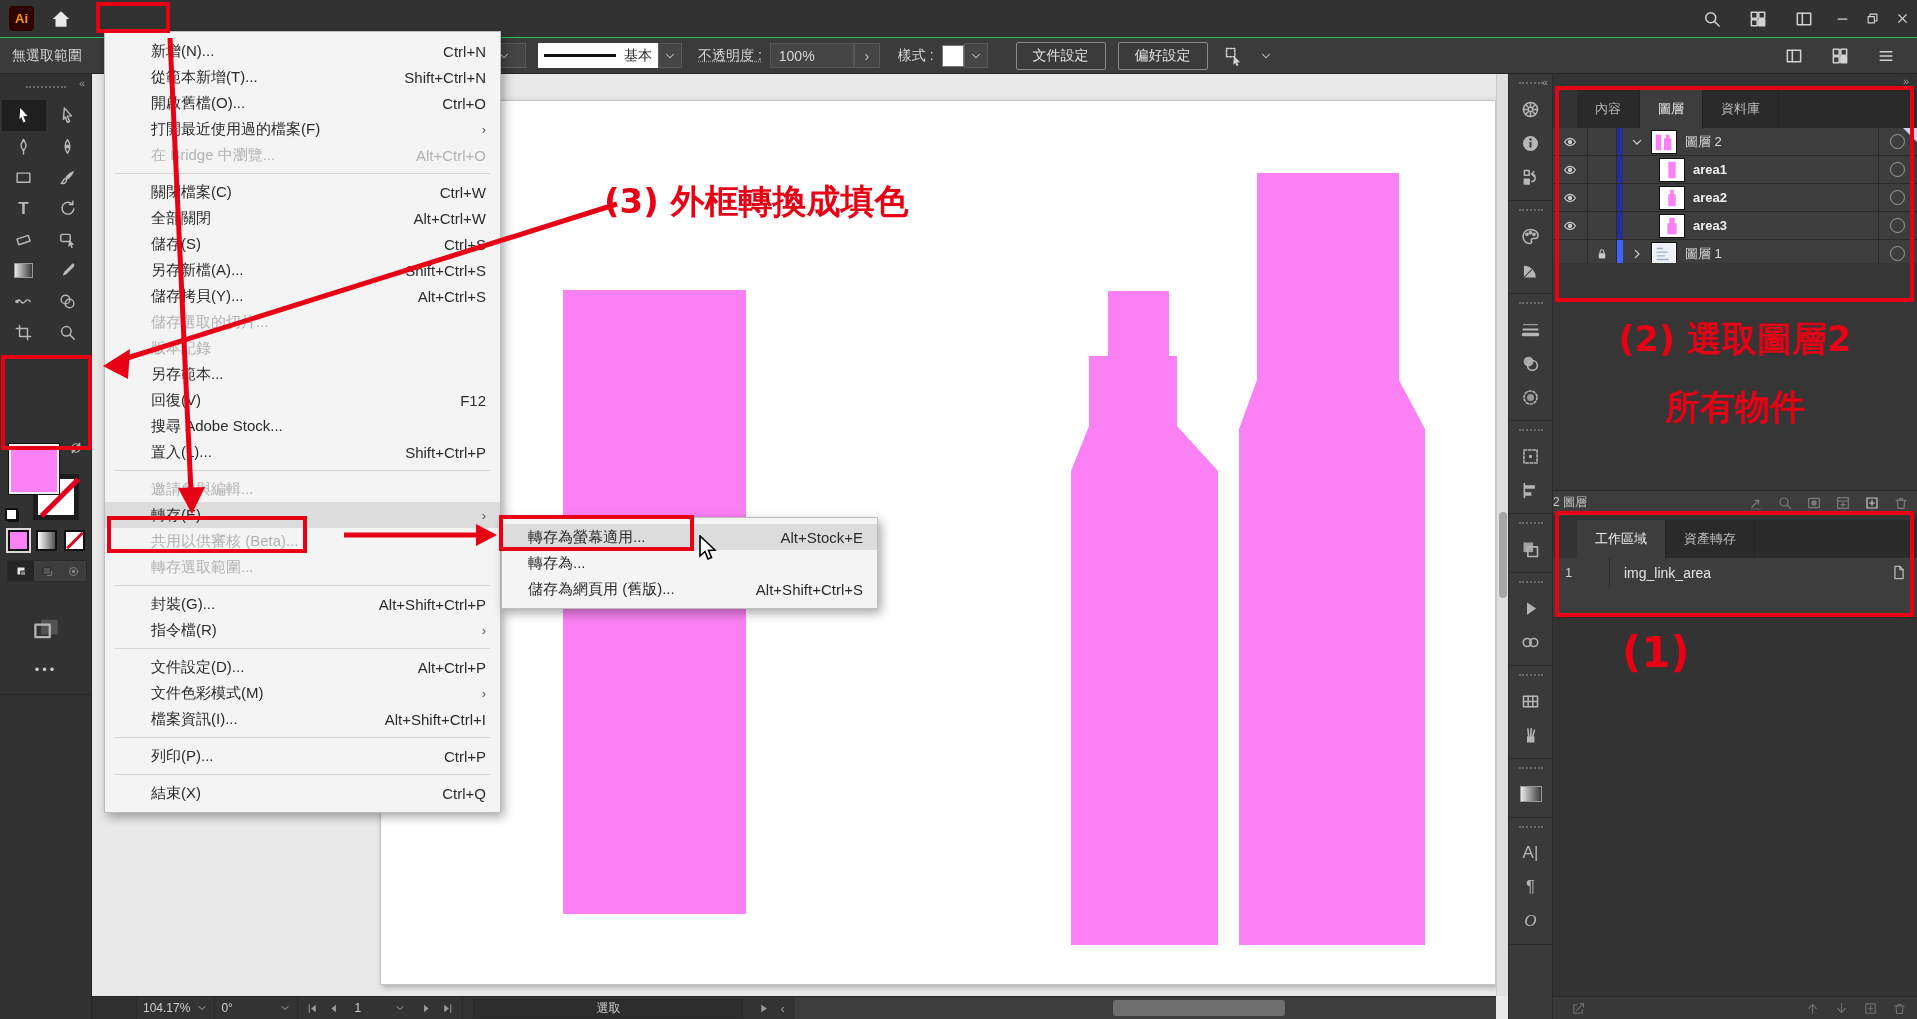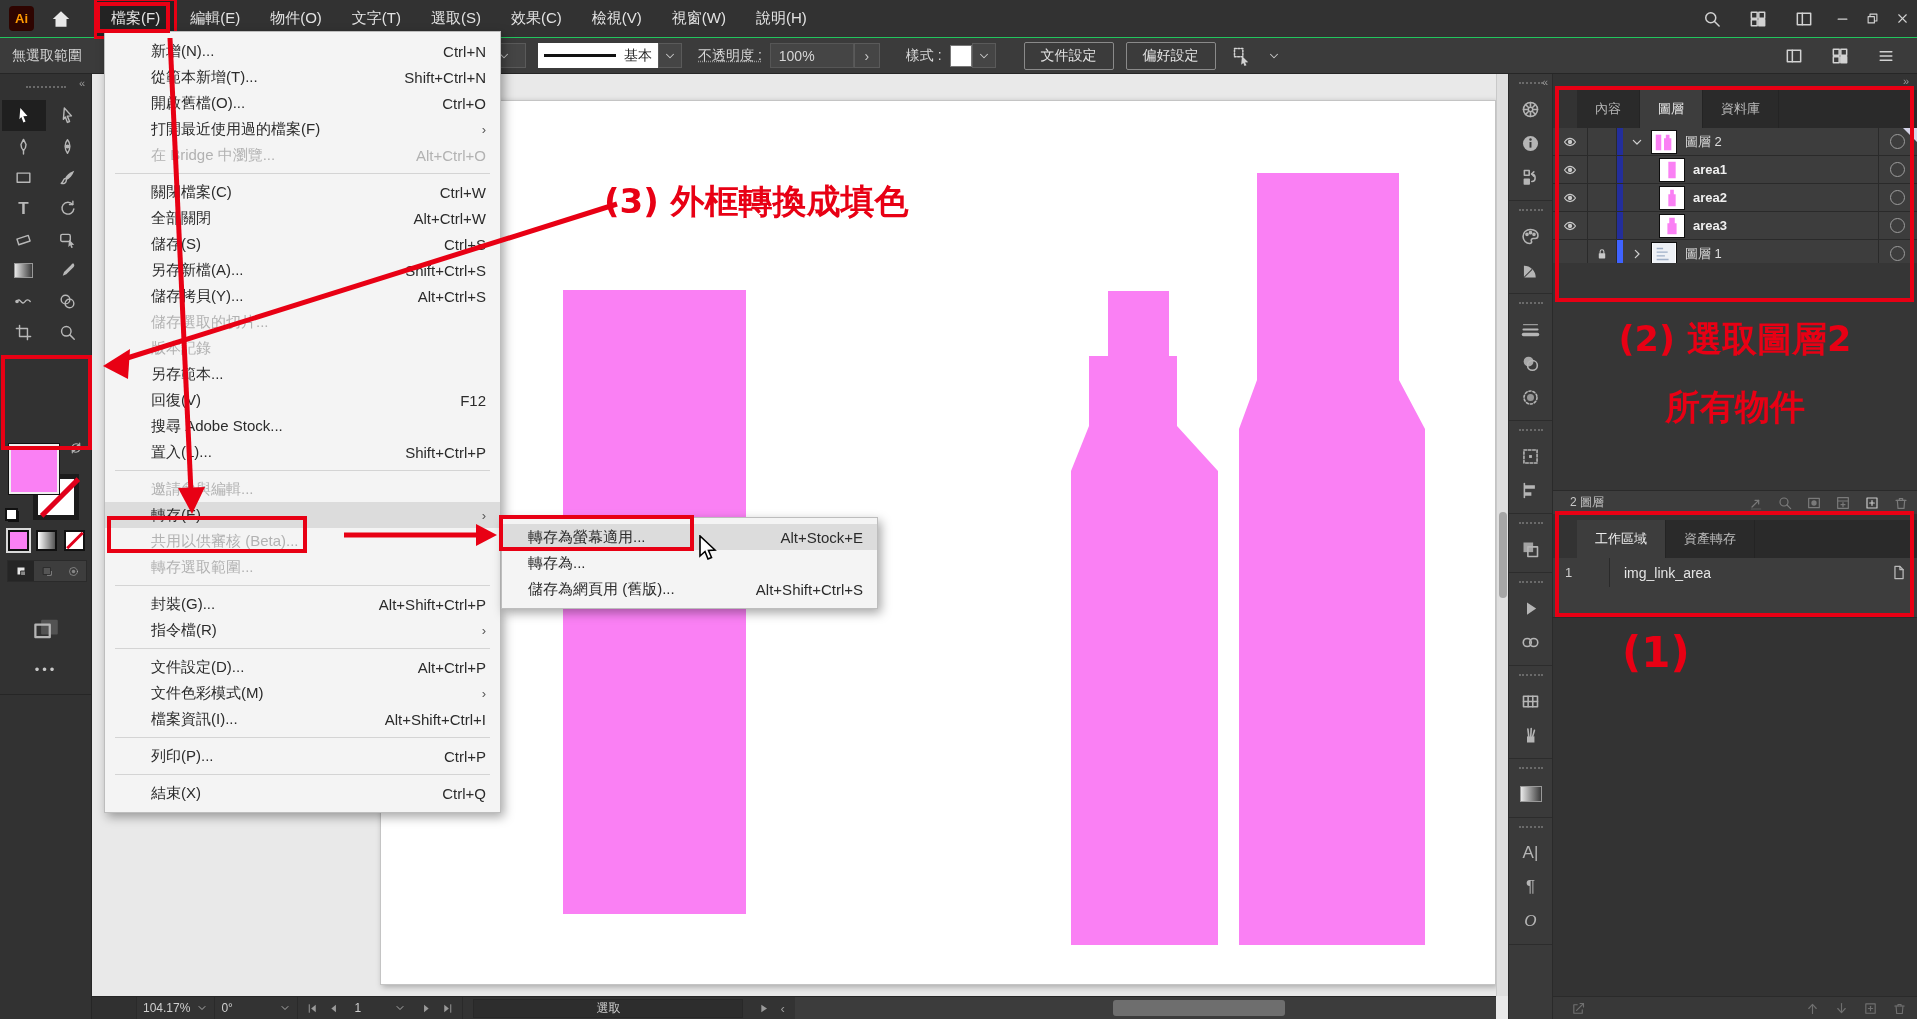--- a/index.html
+++ b/index.html
@@ -101,21 +101,21 @@
   .lrow .thumb{width:24px;height:22px;background:#fff;border:1px solid #0e0e0e;margin-left:6px;flex:none;}
   .lrow .thumb svg{width:100%;height:100%;display:block;}
   .lrow .lname{margin-left:8px;color:#dedede;}
   .lrow .lname.b{font-weight:bold;color:#f0f0f0;}
   .lrow .target{margin-left:auto;margin-right:12px;width:13px;height:13px;border:1px solid #9c9c9c;border-radius:50%;flex:none;}
   .lrow .tsep{position:absolute;right:38px;top:0;height:100%;border-left:1px solid #2a2a2a;}
   .lrow .selcorner{position:absolute;right:0;top:0;width:0;height:0;border-left:14px solid transparent;border-top:14px solid #d4d4e8;}
   #layers-filler{position:absolute;left:0;top:189px;width:364px;height:227px;background:#363636;}
   #layers-bottom{position:absolute;left:0;top:416px;width:364px;height:23px;background:#3d3d3d;border-top:1px solid #2a2a2a;
                  display:flex;align-items:center;}
-  #layers-bottom .cnt{margin-left:17px;font-size:12px;color:#c9c9c9;}
+  #layers-bottom .cnt{margin-left:0;font-size:12px;color:#c9c9c9;}
   #layers-bottom .icons{margin-left:auto;margin-right:8px;display:flex;gap:13px;align-items:center;}
   #layers-bottom .ico{width:16px;height:16px;color:#7a7a7a;}
   #layers-bottom .ico.lit{color:#c9c9c9;}
   #ab-tabs{top:446px;}
   #ab-rows{position:absolute;left:0;top:484px;width:364px;}
   .abrow{height:29px;display:flex;align-items:center;border-bottom:1px solid #2a2a2a;background:#3d3d3d;}
   .abrow .idx{width:44px;text-align:left;padding-left:12px;border-right:1px solid #2a2a2a;align-self:stretch;display:flex;align-items:center;}
   .abrow .nm{margin-left:14px;color:#e4e4e4;font-size:14px;}
   .abrow .pageico{margin-left:auto;margin-right:10px;width:17px;height:17px;color:#b9b9b9;}
   #ab-filler{position:absolute;left:0;top:513px;width:364px;height:30px;background:#3d3d3d;border-bottom:1px solid #2a2a2a;}
@@ -157,31 +157,20 @@
 </head>
 <body>
 
 <div id="app" style="--pink: #fa80f4; --red: #e80014;">
 
   <div id="menubar">
     <div id="app-logo">Ai</div>
     <span class="mb-home"><svg viewBox="0 0 24 24" fill="none" stroke="currentColor" stroke-width="1.8" stroke-linecap="round" stroke-linejoin="round">
           <path d="M12 3.5 L21 12 H18 V20.5 H6 V12 H3 Z" fill="currentColor" stroke="none"></path>
         </svg></span>
-    <div id="menubar-items">
-        <div class="mb-item boxed">檔案(F)</div>
-        <div class="mb-item">編輯(E)</div>
-        <div class="mb-item">物件(O)</div>
-        <div class="mb-item">文字(T)</div>
-        <div class="mb-item">選取(S)</div>
-        <div class="mb-item">效果(C)</div>
-        <div class="mb-item">檢視(V)</div>
-        <div class="mb-item">視窗(W)</div>
-        <div class="mb-item">說明(H)</div>
-      </div>
     <div id="menubar-right">
         <span class="mb-ico">
           <svg viewBox="0 0 24 24" fill="none" stroke="currentColor" stroke-width="1.8" stroke-linecap="round" stroke-linejoin="round">
             <circle cx="10.5" cy="10.5" r="6"></circle>
             <line x1="15" y1="15" x2="20.5" y2="20.5"></line>
           </svg>
         </span>
         <span class="mb-ico">
           <svg viewBox="0 0 24 24" fill="none" stroke="currentColor" stroke-width="1.8" stroke-linecap="round" stroke-linejoin="round">
             <rect x="4" y="4" width="7" height="7"></rect>
@@ -244,21 +233,21 @@
           </svg>
         </span>
       </div>
     <span class="cb-label" style="margin-left:16px;text-decoration:underline dotted #9a9a9a">不透明度 :</span>
     <div class="cb-field" style="width:84px;margin-left:8px">
         <span>100%</span>
       </div>
     <div class="cb-chip" style="width:26px;justify-content:center">
         <span style="color:#c9c9c9">›</span>
       </div>
-    <span class="cb-label" style="margin-left:26px">樣式 :</span>
+    <span class="cb-label" style="margin-left:18px">樣式 :</span>
     <div class="sw" style="margin-left:8px"></div>
     <div class="cb-chip" style="width:24px;justify-content:center">
         <span class="chev">
           <svg viewBox="0 0 24 24" fill="none" stroke="currentColor" stroke-width="1.8" stroke-linecap="round" stroke-linejoin="round">
             <polyline points="6,9 12,15 18,9"></polyline>
           </svg>
         </span>
       </div>
     <div class="cb-btn" style="margin-left:28px">
         <span>文件設定</span>

